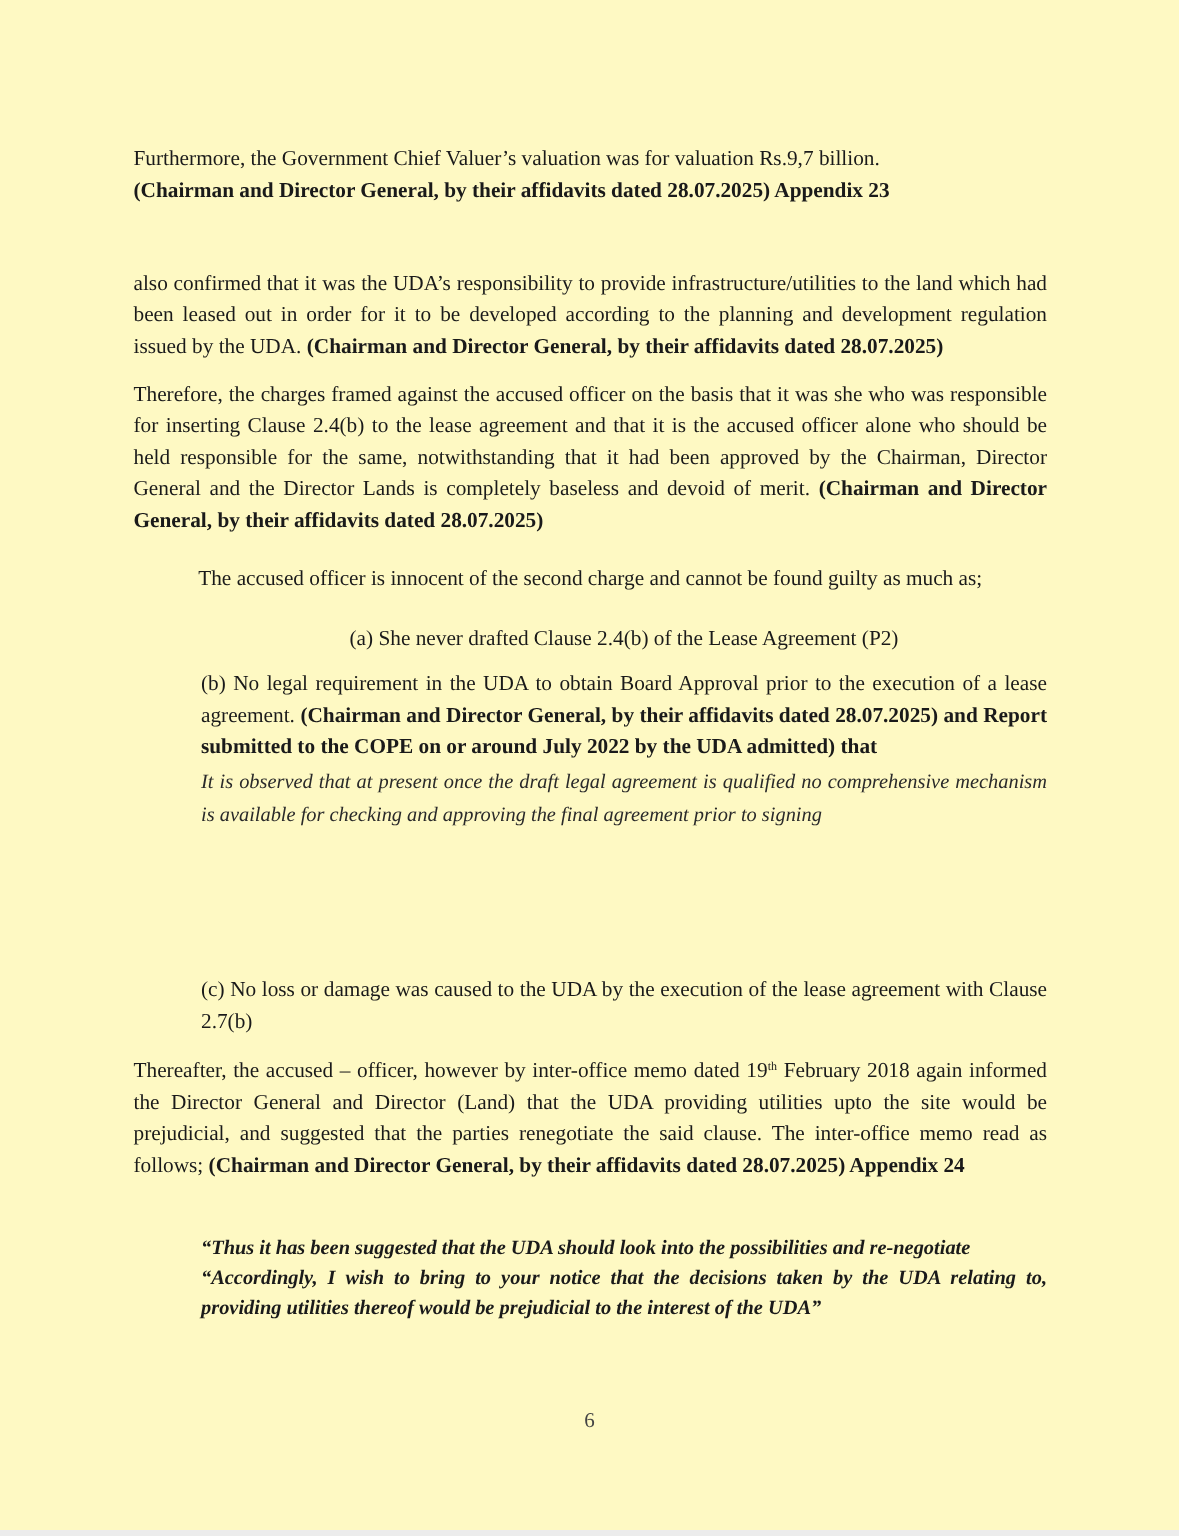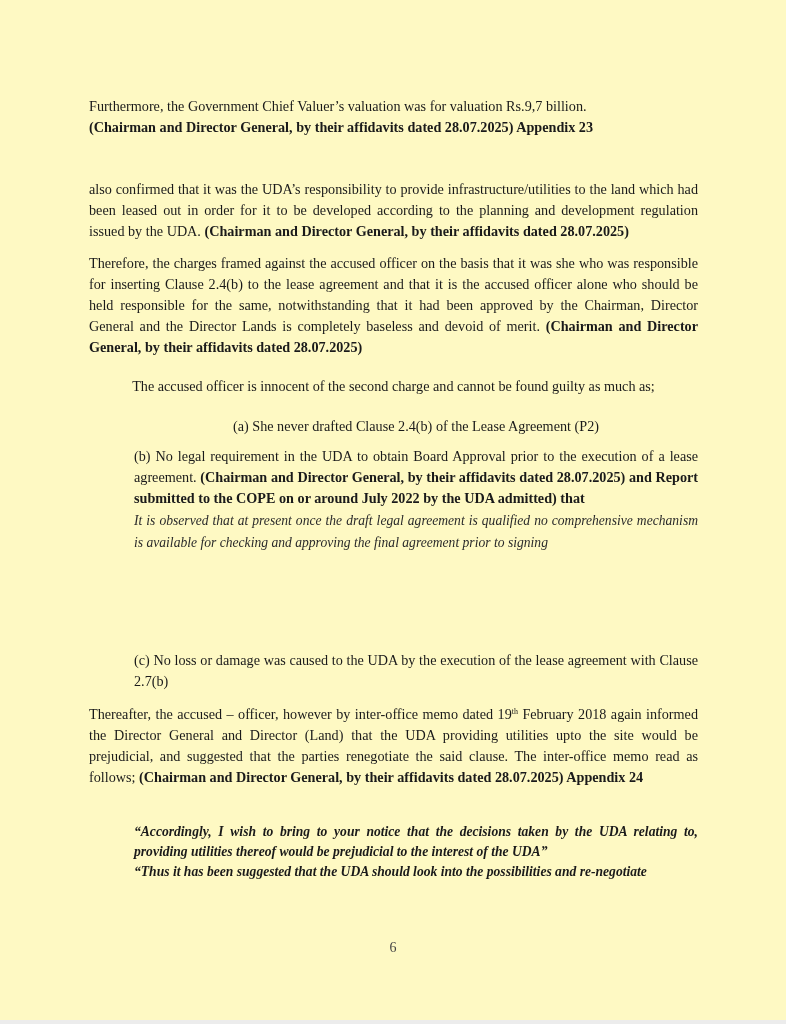--- a/index.html
+++ b/index.html
@@ -51,19 +51,19 @@
 
   <div class="text indent" style="top:650px;">
     <p class="p">(c) No loss or damage was caused to the UDA by the execution of the lease agreement with Clause 2.7(b)</p>
   </div>
 
   <div class="text" style="top:704px;">
     <p class="p"><span>Thereafter, the accused – officer, however by inter-office memo dated 19</span><sup>th</sup><span> February 2018 again informed the Director General and Director (Land) that the UDA providing utilities upto the site  would be prejudicial, and  suggested that the parties renegotiate the said clause. The inter-office memo read as follows; </span><b>(Chairman and Director General, by their affidavits dated 28.07.2025)  Appendix 24</b></p>
   </div>
 
   <div class="text indent" style="top:822px;">
+    <p class="p bolditalic">“Thus it has been suggested that the UDA should look into the possibilities and re-negotiate</p>
     <p class="p bolditalic">“Accordingly, I wish to bring to your notice that the decisions taken by the UDA relating to, providing utilities thereof would be prejudicial to the interest of the UDA”</p>
-    <p class="p bolditalic">“Thus it has been suggested that the UDA should look into the possibilities and re-negotiate</p>
   </div>
 
   <div class="pagenum">6</div>
 </div>
 <div class="bottom-edge"></div>
 
 </body></html>

